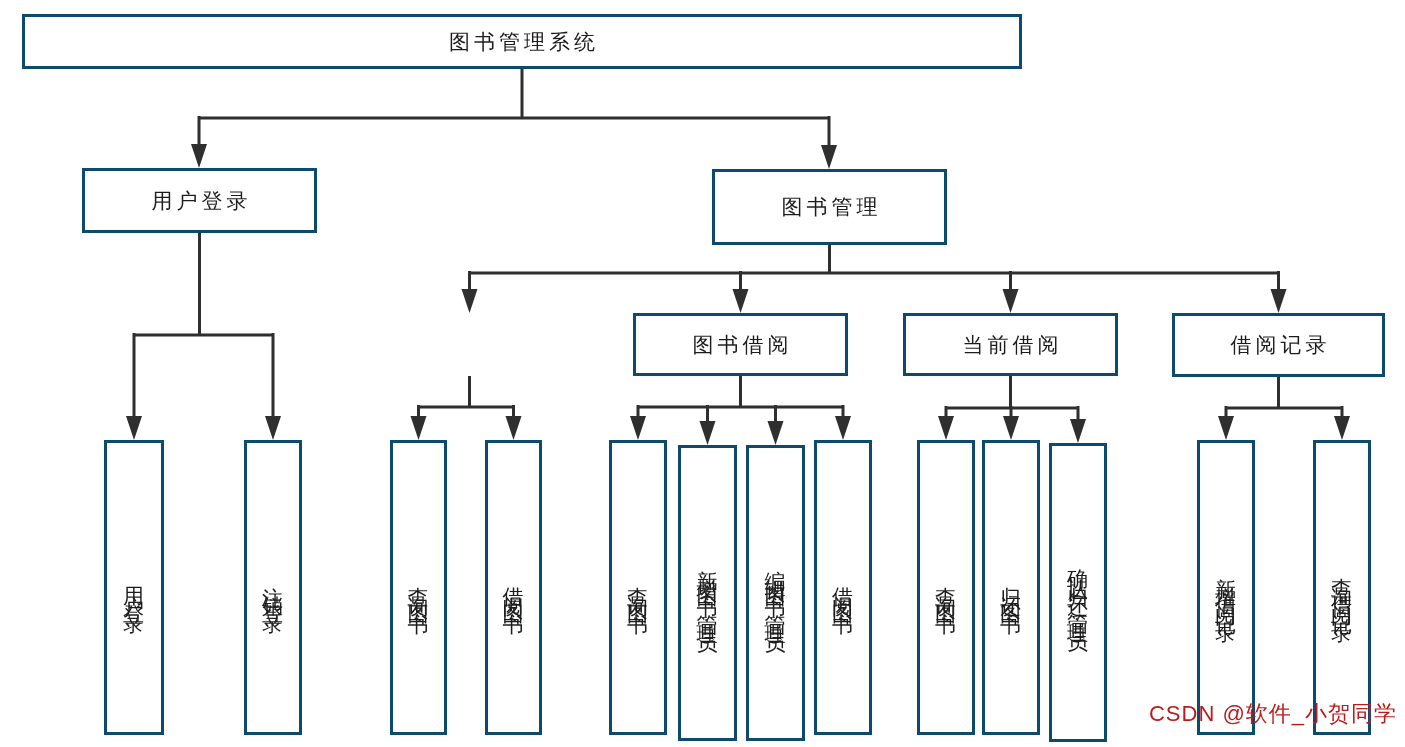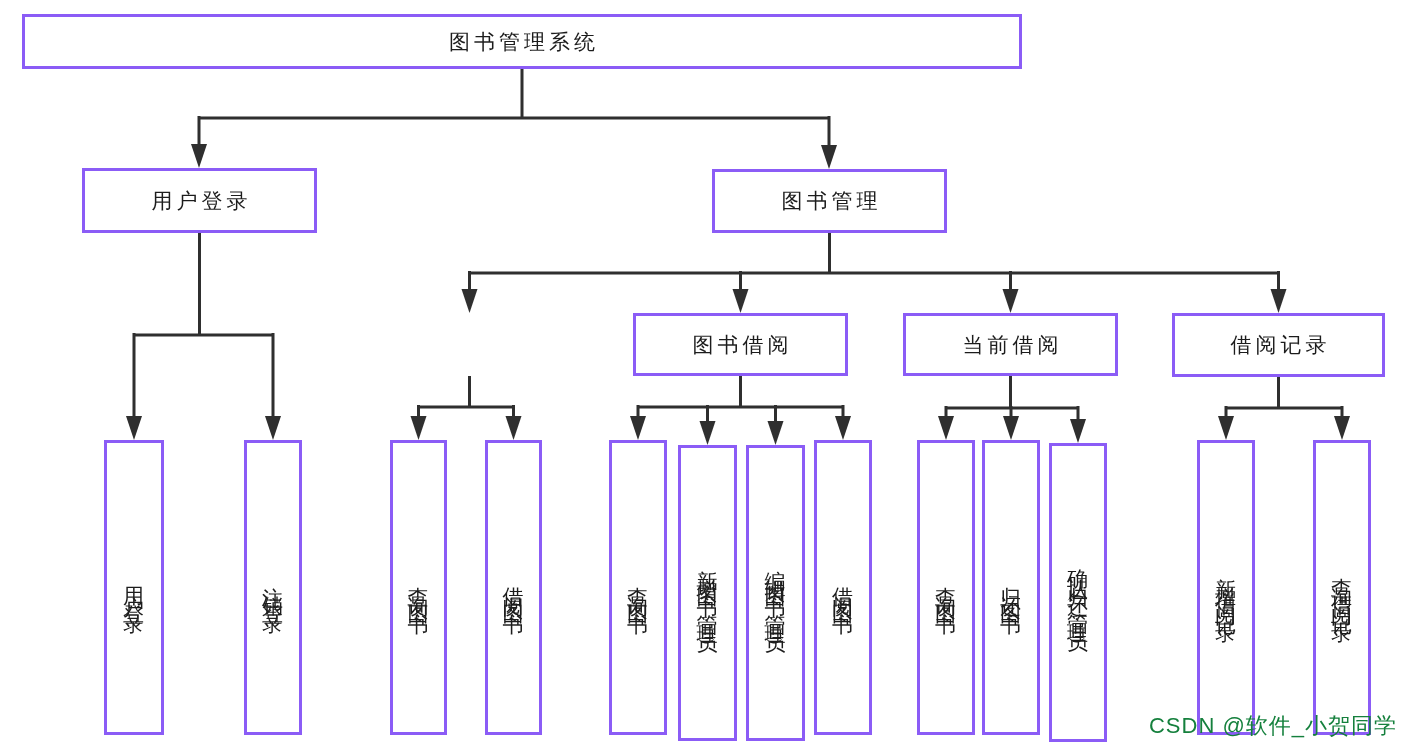--- a/index.html
+++ b/index.html
@@ -7,21 +7,21 @@
     position:relative;
     width:1405px;height:747px;
     background:#ffffff;
     font-family:"Liberation Sans","DejaVu Sans",sans-serif;
     overflow:hidden;
   }
   #edges{position:absolute;left:0;top:0;width:1405px;height:747px;}
   .node{
     position:absolute;
     box-sizing:border-box;
-    border:3px solid #8b5cf6;
+    border:3px solid #0c4a6e;
     background:#ffffff;
     display:flex;
     align-items:center;
     justify-content:center;
     color:#1c1c1c;
   }
   .node.h span{
     font-size:21px;
     letter-spacing:4px;
     text-indent:4px;
@@ -32,21 +32,21 @@
     text-orientation:mixed;
     font-size:21px;
     letter-spacing:9px;
     line-height:1;
     white-space:nowrap;
   }
   
   #n-root{left:22px;top:14px;width:1000px;height:55px;}
   
   #n-user-login{left:82px;top:168px;width:235px;height:65px;}
-  #n-book-mgmt{left:712px;top:169px;width:235px;height:64px;}
+  #n-book-mgmt{left:712px;top:169px;width:235px;height:76px;}
   
   #n-new-book-rec{left:362px;top:313px;width:215px;height:63px;}
   #n-book-borrow{left:633px;top:313px;width:215px;height:63px;}
   #n-current-borrow{left:903px;top:313px;width:215px;height:63px;}
   #n-borrow-record{left:1172px;top:313px;width:213px;height:64px;}
   
   #l-user-login{left:104px;top:440px;width:60px;height:295px;}
   #l-logout{left:244px;top:440px;width:58px;height:295px;}
   #l-nbr-query{left:390px;top:440px;width:57px;height:295px;}
   #l-nbr-borrow{left:485px;top:440px;width:57px;height:295px;}
@@ -54,23 +54,23 @@
   #l-bb-add{left:678px;top:445px;width:59px;height:296px;}
   #l-bb-edit{left:746px;top:445px;width:59px;height:296px;}
   #l-bb-borrow{left:814px;top:440px;width:58px;height:295px;}
   #l-cb-query{left:917px;top:440px;width:58px;height:295px;}
   #l-cb-return{left:982px;top:440px;width:58px;height:295px;}
   #l-cb-confirm{left:1049px;top:443px;width:58px;height:299px;}
   #l-br-add{left:1197px;top:440px;width:58px;height:295px;}
   #l-br-query{left:1313px;top:440px;width:58px;height:295px;}
   #watermark{
     position:absolute;
-    right:8px;bottom:6px;
+    right:8px;bottom:18px;
     font-size:22px;
-    color:#15803d;
+    color:#b91c1c;
     letter-spacing:1px;
     white-space:nowrap;
   }
 </style>
 </head>
 <body>
 
 <div id="canvas">
 
   <svg id="edges" viewBox="0 0 1405 747" xmlns="http://www.w3.org/2000/svg">

